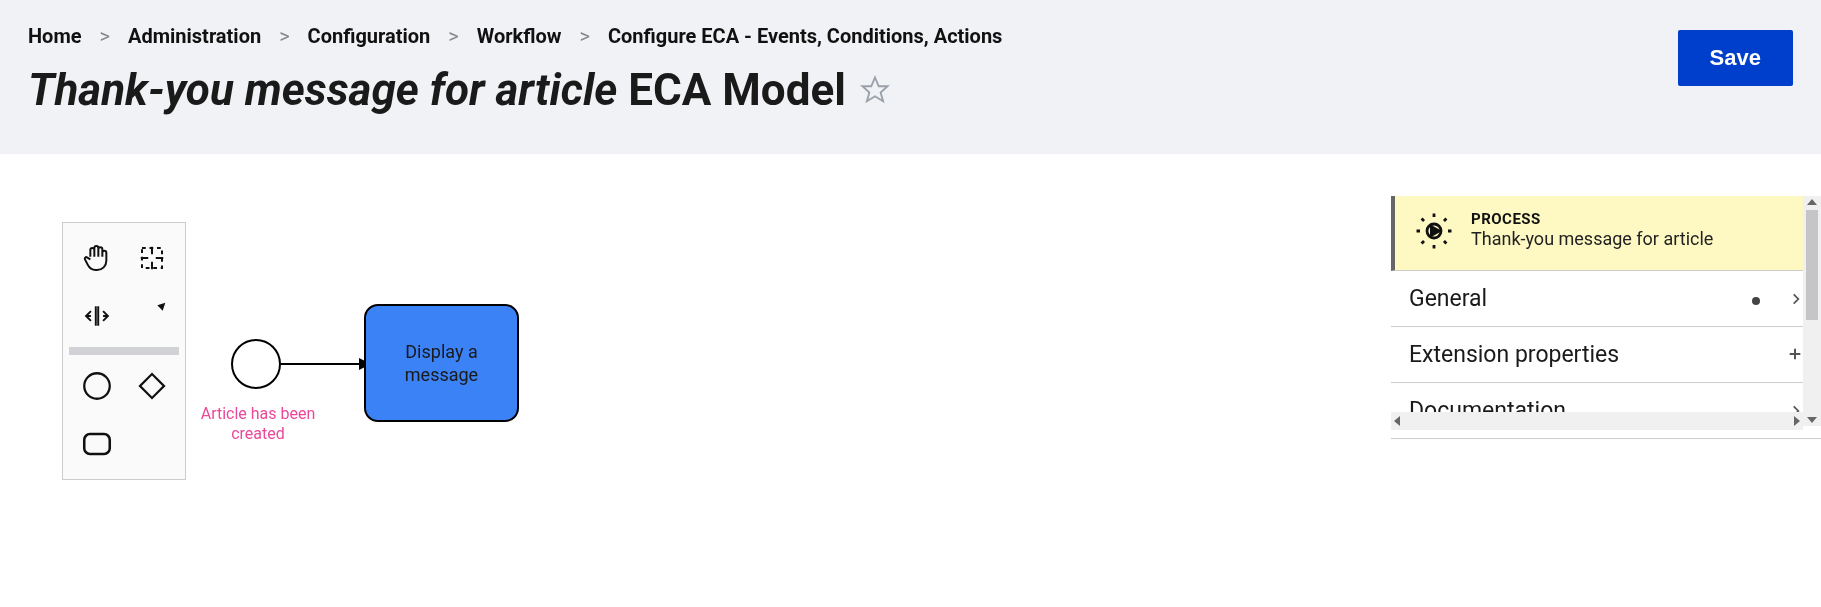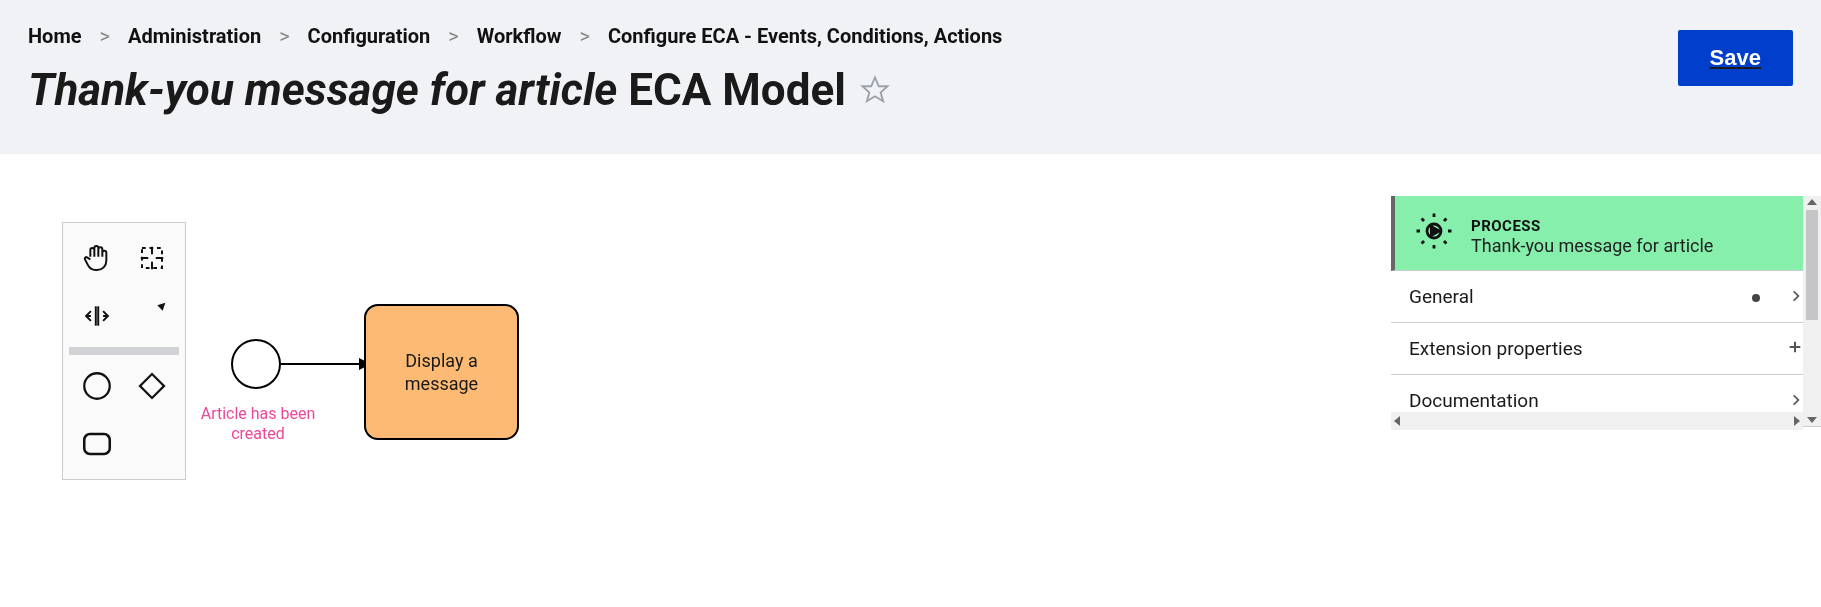--- a/index.html
+++ b/index.html
@@ -48,21 +48,20 @@
   }
   .page-title .italic { font-style: italic; }
   .star-icon { color: #9aa1a9; }
 
   .header-actions {
     position: absolute;
     top: 30px;
     right: 28px;
     display: flex;
     gap: 18px;
-    text-decoration: underline;
   }
   .btn {
     border: none;
     cursor: pointer;
     font-size: 22px;
     font-weight: 700;
     height: 56px;
     padding: 0 32px;
     border-radius: 2px;
   }
@@ -124,47 +123,47 @@
     text-align: center;
     font-size: 16px;
     line-height: 1.25;
     color: #ec4899;
   }
   .task {
     position: absolute;
     left: 364px;
     top: 150px;
     width: 155px;
-    height: 136px;
+    height: 118px;
     border: 2px solid #000;
     border-radius: 14px;
-    background: #fdba74;
+    background: #3b82f6;
     display: flex;
     align-items: center;
     justify-content: center;
     text-align: center;
     font-size: 18px;
     line-height: 1.3;
     padding: 8px;
   }
   .flow-arrow { position: absolute; left: 281px; top: 197px; pointer-events: none; }
 
   
   .properties {
     position: absolute;
     right: 0;
     top: 42px;
     width: 430px;
     background: #fff;
   }
   .props-header {
     display: flex;
-    align-items: flex-end;
+    align-items: flex-start;
     gap: 16px;
-    background: #86efac;
+    background: #fef9c3;
     border-bottom: 1px solid #ccc;
     padding: 14px 18px;
     border-left: 4px solid #666;
   }
   .props-header .icon { color: #111; }
   .props-header .texts { display: flex; flex-direction: column; }
   .props-header .type {
     font-weight: 700;
     font-size: 15px;
     letter-spacing: 0.5px;
@@ -172,21 +171,21 @@
   }
   .props-header .name {
     font-size: 18px;
     color: #222;
   }
   .props-section {
     display: flex;
     justify-content: space-between;
     padding: 14px 18px;
     border-bottom: 1px solid #ccc;
-    font-size: 19px;
+    font-size: 23px;
     cursor: pointer;
   }
   .props-section .right-icons { display: flex; align-items: center; gap: 28px; color: #555; }
 
   
   .scroll-vert {
     position: absolute;
     right: 0;
     top: 42px;
     width: 18px;

